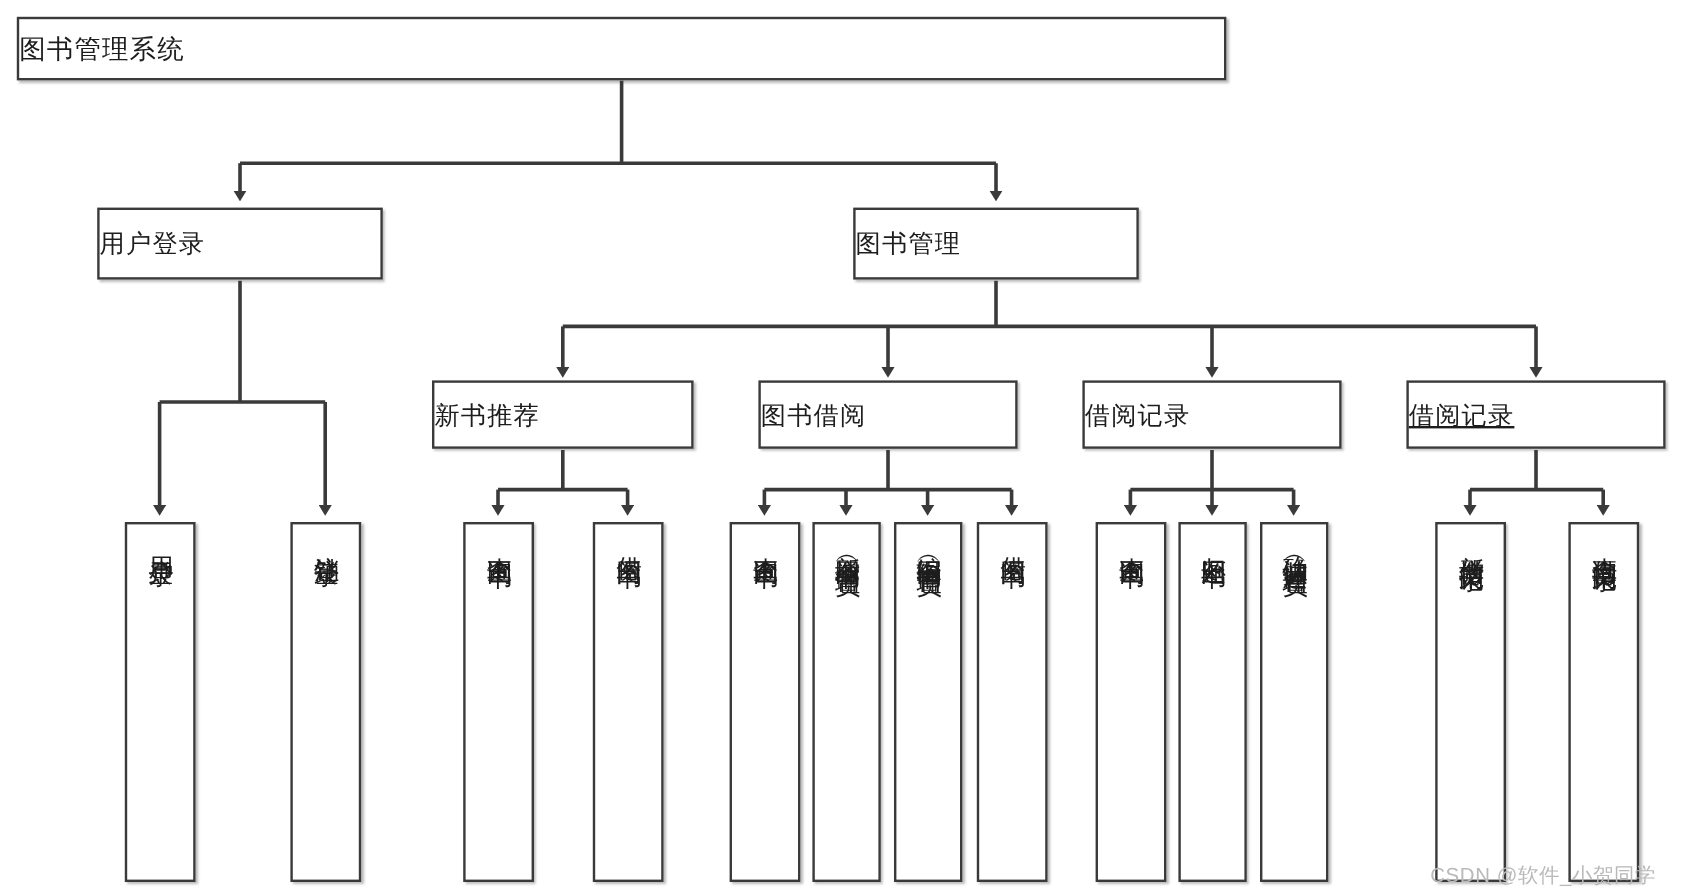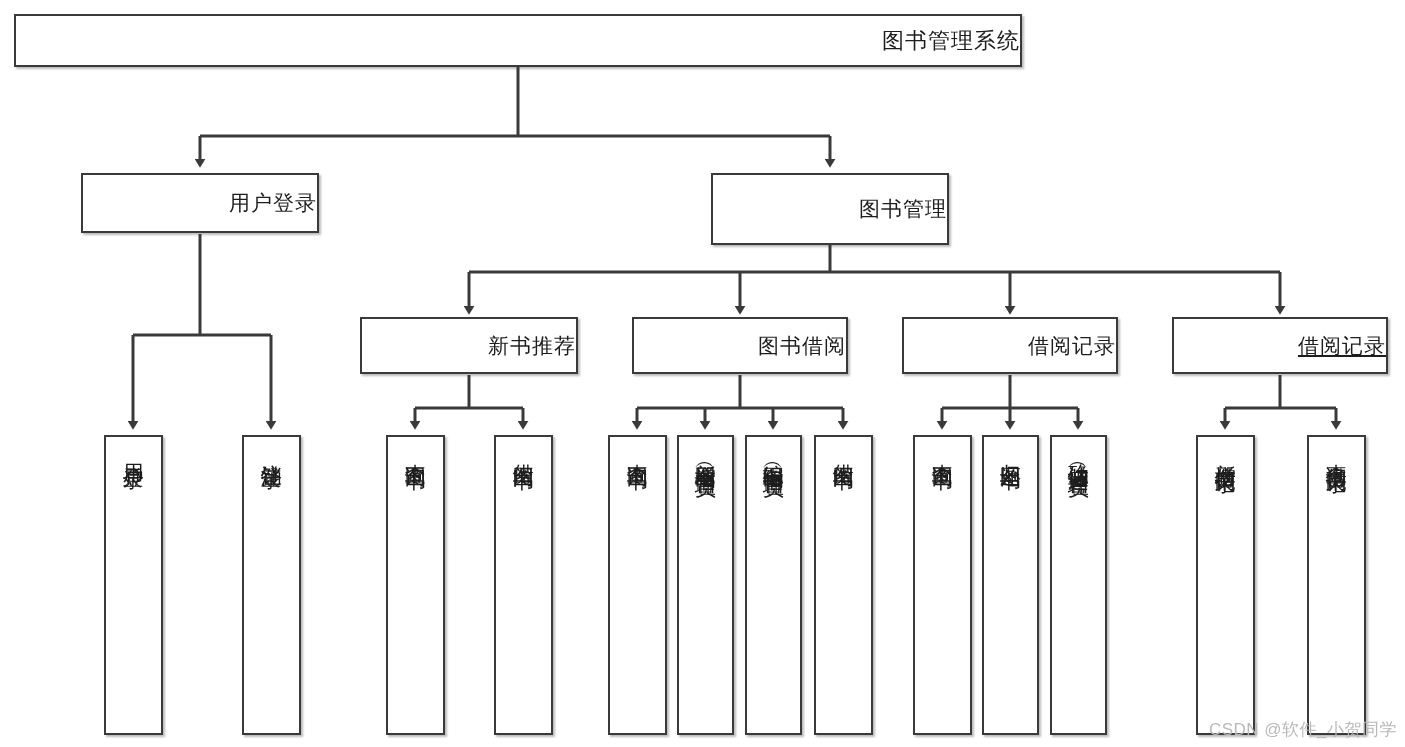--- a/index.html
+++ b/index.html
@@ -24,21 +24,21 @@
     pointer-events: none;
   }
   .node {
     position: absolute;
     box-sizing: border-box;
     background: #ffffff;
     border: 2px solid #3a3a3a;
     box-shadow: 2px 2px 2px rgba(60,60,60,0.35);
     display: flex;
     align-items: center;
-    justify-content: flex-end;
+    justify-content: flex-start;
     color: #1d1d1d;
   }
   .node.h-node {
     font-size: 21px;
     letter-spacing: 1px;
   }
   .node.root-node {
     font-size: 22px;
   }
   .node.v-node {
@@ -53,21 +53,21 @@
     line-height: 1.12;
     letter-spacing: 2px;
     white-space: nowrap;
     text-align: start;
   }
   .h-text {
     white-space: nowrap;
   }
   #watermark {
     position: absolute;
-    right: 8px;
+    right: 25px;
     bottom: 6px;
     font-size: 17px;
     color: #b9b9b9;
     letter-spacing: 0.5px;
     white-space: nowrap;
     user-select: none;
   }
 </style>
 </head>
 <body>
@@ -128,21 +128,21 @@
   </svg>
 
   <div class="node h-node root-node" style="left:14px; top:14px; width:1008px; height:53px;">
     <span class="h-text">图书管理系统</span>
   </div>
 
   <div class="node h-node" style="left:81px; top:173px; width:238px; height:60px;">
     <span class="h-text">用户登录</span>
   </div>
 
-  <div class="node h-node" style="left:711px; top:173px; width:238px; height:72px;padding-left:16px;">
+  <div class="node h-node" style="left:711px; top:173px; width:238px; height:60px;">
     <span class="h-text">图书管理</span>
   </div>
 
   <div class="node h-node" style="left:360px; top:317px; width:218px; height:57px;">
     <span class="h-text">新书推荐</span>
   </div>
 
   <div class="node h-node" style="left:632px; top:317px; width:216px; height:57px;">
     <span class="h-text">图书借阅</span>
   </div>

